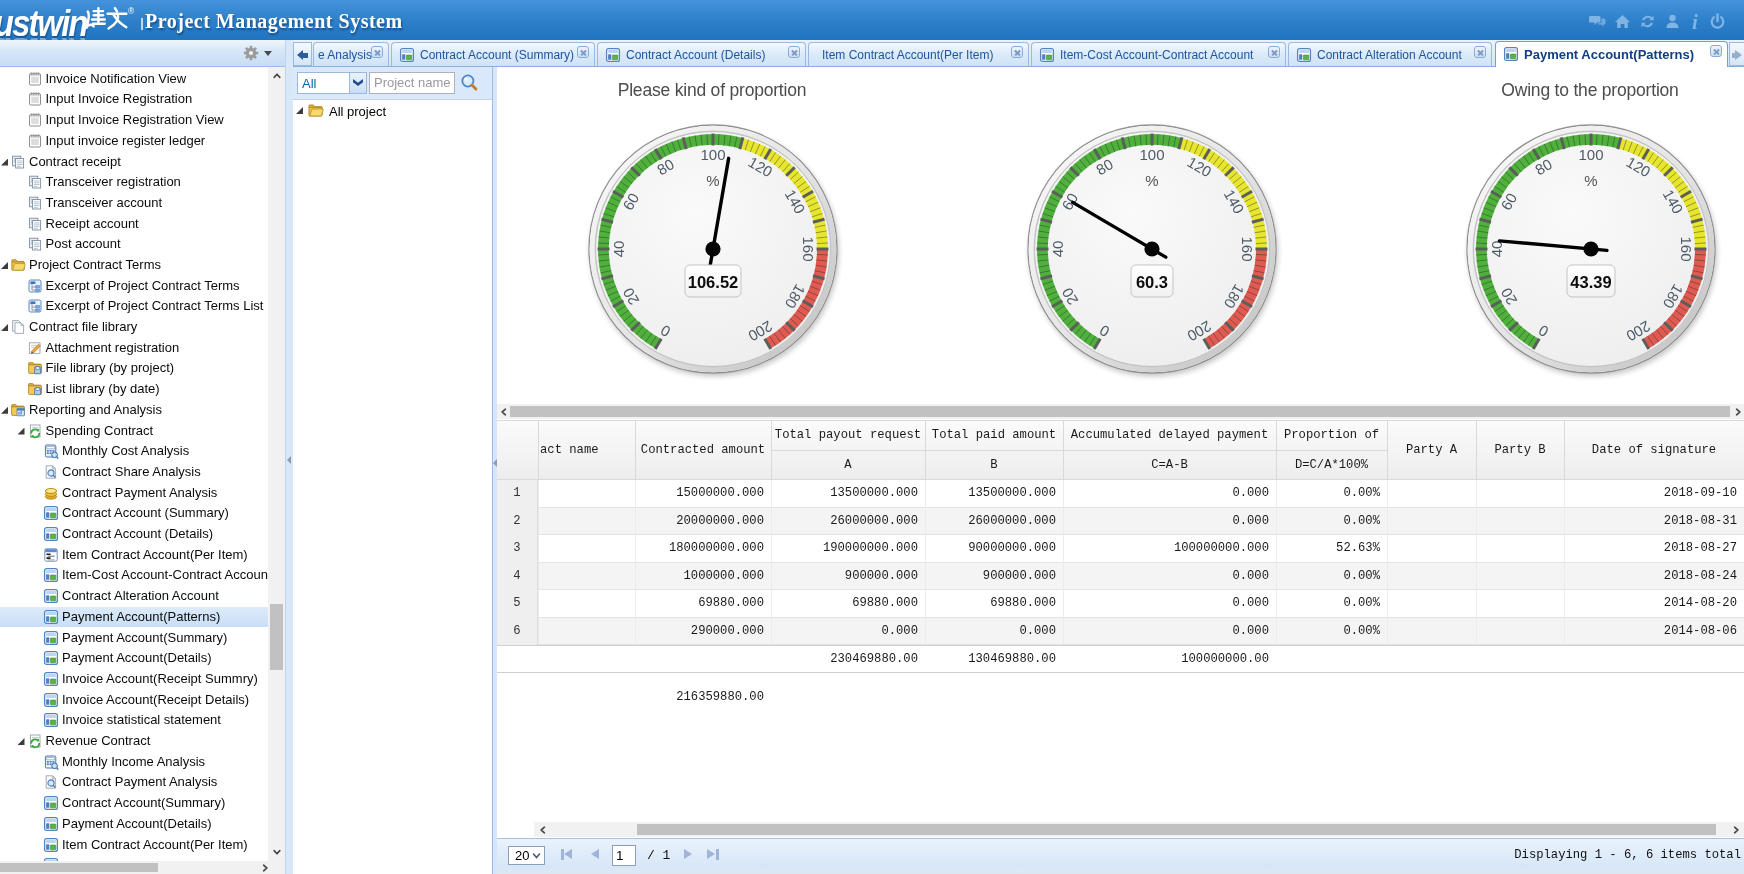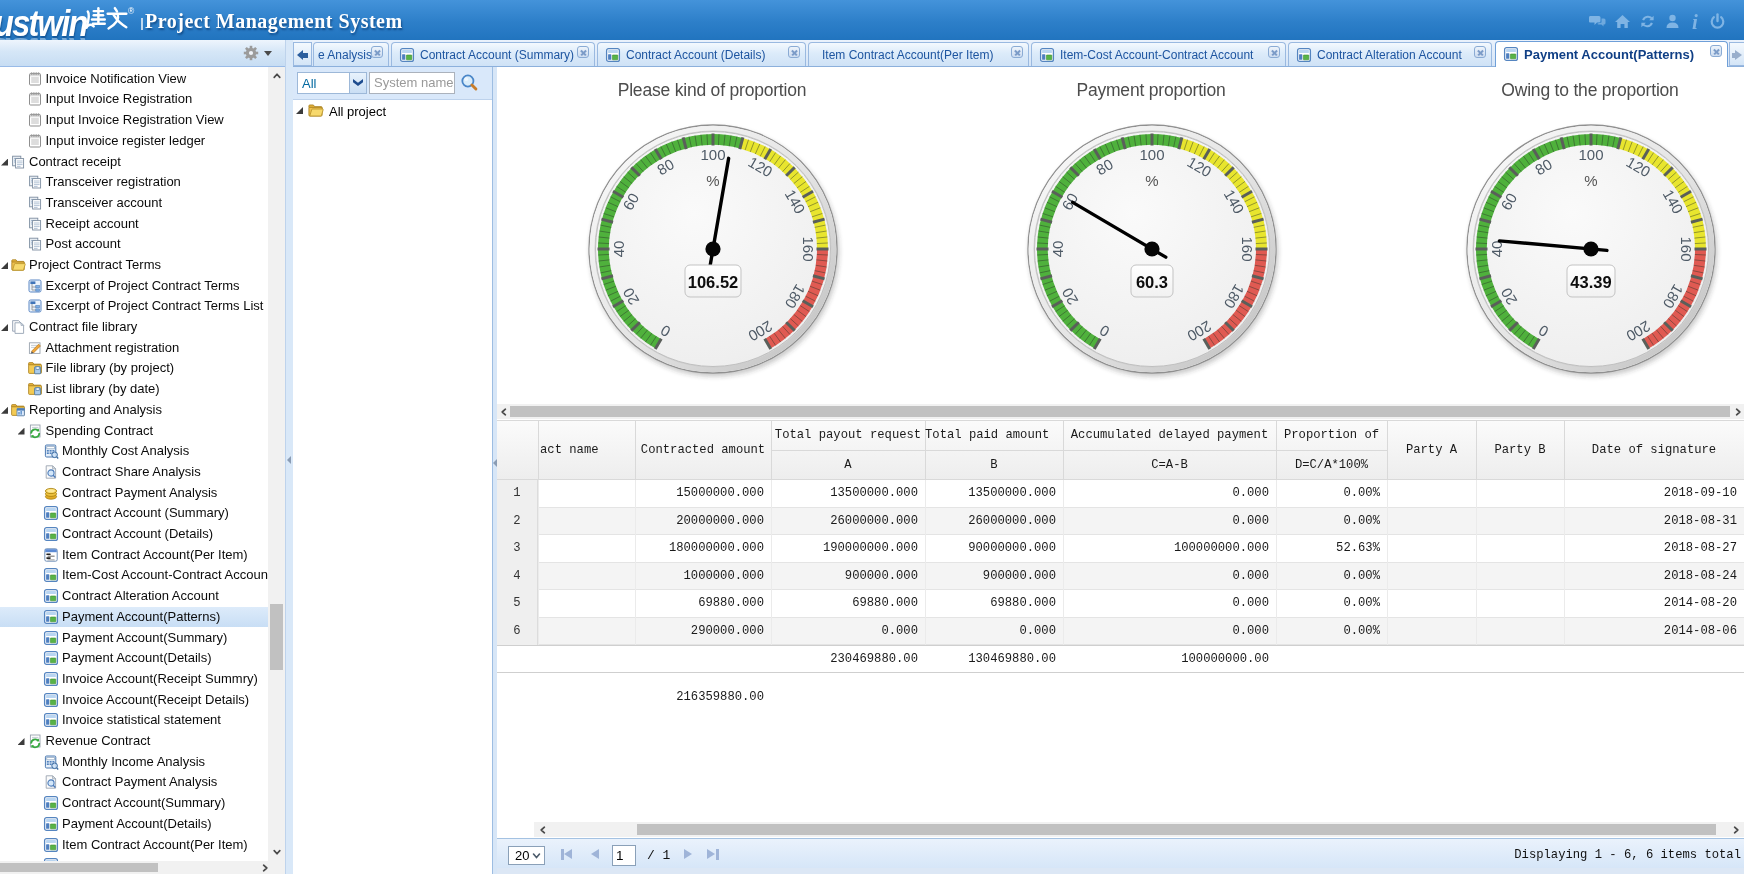--- a/index.html
+++ b/index.html
@@ -728,35 +728,34 @@
 <div class="abs tscroll" style="left:1729px;width:15px;border-right:none">
       <span style="position:absolute;right:2.5px;top:7px;width:0;height:0;border-top:5px solid transparent;border-bottom:5px solid transparent;border-left:7px solid #98aecc"></span>
       <span style="position:absolute;right:8.5px;top:9.5px;width:4px;height:5px;background:#98aecc"></span>
     </div>
 <div id="proj" class="abs">
 <div id="projbar"></div>
 <div id="combo">
         <span id="combotxt">All</span>
         <span id="combobtn"></span>
       </div>
-<div id="pinput">System name</div>
+<div id="pinput">Project name</div>
 <svg id="psearch">
         <use href="#i-mag"></use>
       </svg>
 <span id="ptree-exp"></span>
 <svg id="ptree-ico">
         <use href="#i-folder"></use>
       </svg>
 <span id="ptree-txt">All project</span>
 </div>
 <div id="split2" class="abs"></div>
 <span class="abs" style="left:492.5px;top:459px;width:0;height:0;border-top:4px solid transparent;border-bottom:4px solid transparent;border-right:4px solid #8a9cb4"></span>
 <div id="charts" class="abs"></div>
 <div class="abs gtitle" style="left:492px">Please kind of proportion</div>
-<div class="abs gtitle" style="left:931px">Payment proportion</div>
 <div class="abs gtitle" style="left:1370px">Owing to the proportion</div>
 <svg style="position:absolute;left:577.5px;top:114px" width="270" height="270" viewBox="0 0 270 270">
 <use href="#gbase"></use>
 <line x1="132.28" y1="150.77" x2="150.63" y2="44.34" stroke="#000" stroke-width="3.4" stroke-linecap="round"></line>
 <circle cx="135.0" cy="135.0" r="7.6" fill="#050505"></circle>
 <rect x="107.0" y="151.0" width="56" height="32" rx="5" fill="url(#boxg)" stroke="#c3c3c3" stroke-width="1"></rect>
 <text x="135.0" y="173.5" text-anchor="middle" font-size="16.5" font-weight="bold" fill="#0d0d0d" font-family="Liberation Sans, sans-serif">106.52</text>
 </svg>
 <svg style="position:absolute;left:1016.5px;top:114px" width="270" height="270" viewBox="0 0 270 270">
 <use href="#gbase"></use>
@@ -790,21 +789,21 @@
 <div class="gvb" style="left:1387px;top:420px;height:60px"></div>
 <div class="gvb" style="left:1476px;top:420px;height:60px"></div>
 <div class="gvb" style="left:1564px;top:420px;height:60px"></div>
 <div class="ghb" style="left:771px;top:450px;width:616px"></div>
 <div class="ghb" style="left:497px;top:479px;width:1247px"></div>
 <div class="ghb" style="left:497px;top:420px;width:1247px"></div>
 <div class="ghtx" style="left:540px;top:420px;width:95px;height:60px;text-align:left">act name</div>
 <div class="ghtx" style="left:635px;top:420px;width:136px;height:60px;text-align:center">Contracted amount</div>
 <div class="ghtx" style="left:771px;top:420px;width:154px;height:30px;text-align:center">Total payout request</div>
 <div class="ghtx" style="left:771px;top:450px;width:154px;height:30px;text-align:center">A</div>
-<div class="ghtx" style="left:925px;top:420px;width:138px;height:30px;text-align:left">Total paid amount</div>
+<div class="ghtx" style="left:925px;top:420px;width:138px;height:30px;text-align:center">Total paid amount</div>
 <div class="ghtx" style="left:925px;top:450px;width:138px;height:30px;text-align:center">B</div>
 <div class="ghtx" style="left:1063px;top:420px;width:213px;height:30px;text-align:center">Accumulated delayed payment</div>
 <div class="ghtx" style="left:1063px;top:450px;width:213px;height:30px;text-align:center">C=A-B</div>
 <div class="ghtx" style="left:1276px;top:420px;width:111px;height:30px;text-align:center">Proportion of</div>
 <div class="ghtx" style="left:1276px;top:450px;width:111px;height:30px;text-align:center">D=C/A*100%</div>
 <div class="ghtx" style="left:1387px;top:420px;width:89px;height:60px;text-align:center">Party A</div>
 <div class="ghtx" style="left:1476px;top:420px;width:88px;height:60px;text-align:center">Party B</div>
 <div class="ghtx" style="left:1564px;top:420px;width:180px;height:60px;text-align:center">Date of signature</div>
 <div class="grow" style="left:497px;top:480.0px;width:1247px;height:27.5px"></div>
 <div class="gnum" style="left:497px;top:480.0px;width:41px;height:27.5px">1</div>

